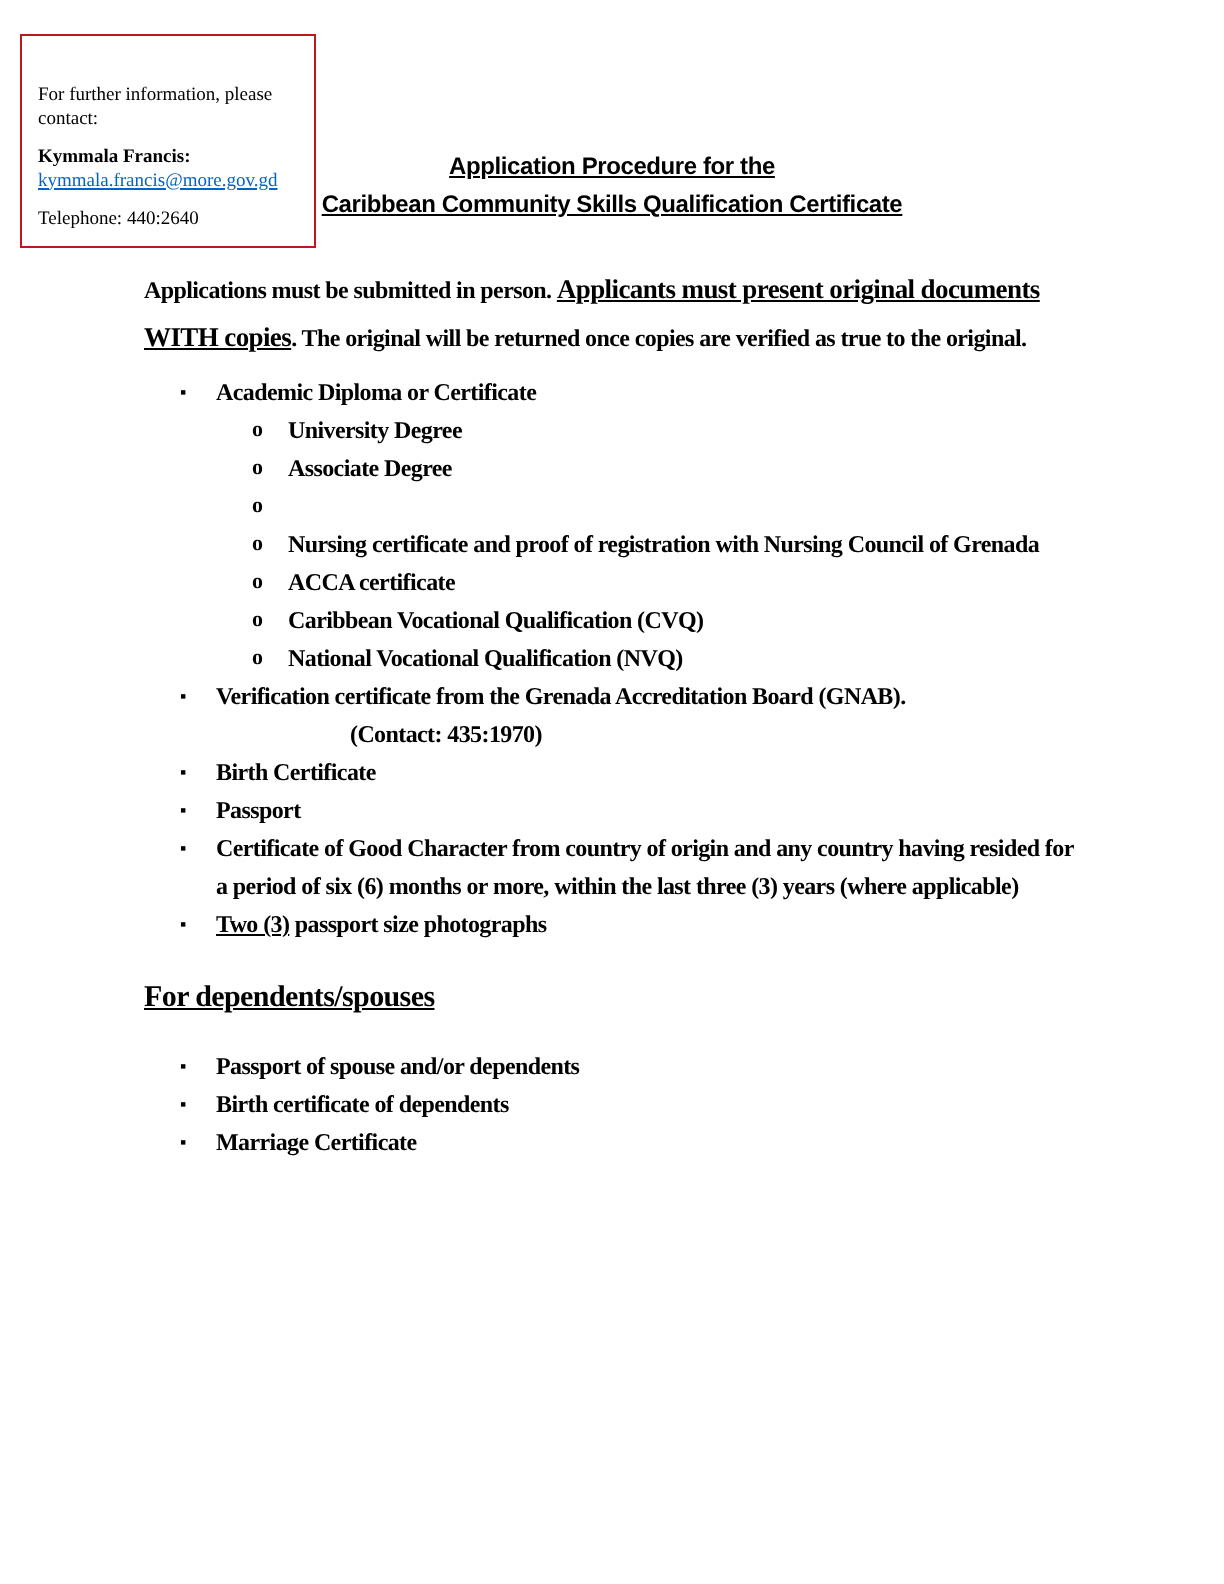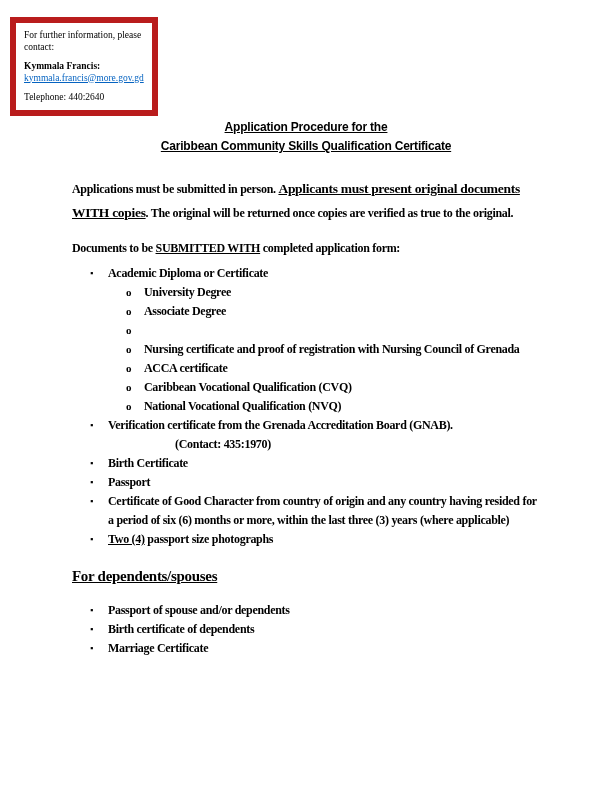--- a/index.html
+++ b/index.html
@@ -14,41 +14,41 @@
     overflow: hidden;
   }
 
   
   .contact-box {
     position: absolute;
     left: 10px;
     top: 17px;
     width: 148px;
     box-sizing: border-box;
-    border: 6px solid #b91c1c;
-    padding: 7px 8px 6px 8px;
+    border: 1px solid #b91c1c;
+    padding: 25px 8px 6px 8px;
     font-family: "Liberation Serif", serif;
     font-size: 9.5px;
     line-height: 11.5px;
     background: #fff;
   }
   .cb-group { margin-top: 8px; }
   .cb-name { font-weight: bold; }
   .cb-link {
     color: #0563C1;
     text-decoration: underline;
     display: block;
     cursor: pointer;
     word-break: break-all;
   }
   .cb-tel { margin-top: 8px; }
 
   
   .title {
-    padding-top: 118px;
+    padding-top: 74px;
     text-align: center;
     font-weight: bold;
     font-size: 12px;
     line-height: 19px;
     letter-spacing: -0.2px;
   }
   .title-line { text-decoration: underline; }
 
   
   .bodytext {
@@ -118,21 +118,20 @@
 
   <div class="title">
     <div class="title-line">Application Procedure for the</div>
     <div class="title-line">Caribbean Community Skills Qualification Certificate</div>
   </div>
 
   <div class="bodytext">
 
     <p class="intro"><span>Applications must be submitted in person. </span><span class="big-em">Applicants must present original documents WITH copies</span><span>. The original will be returned once copies are verified as true to the original.</span></p>
 
-    <p class="docs-lead"><span>Documents to be </span><span class="u">SUBMITTED WITH</span><span> completed application form:</span></p>
 
     <div class="list">
 
       <div class="li l1">
         <span class="mk">▪</span>
         <span class="tx">Academic Diploma or Certificate</span>
       </div>
       <div class="li l2">
         <span class="mk">o</span>
         <span class="tx">University Degree</span>
@@ -177,21 +176,21 @@
         <span class="tx">Passport</span>
       </div>
 
       <div class="li l1">
         <span class="mk">▪</span>
         <span class="tx">Certificate of  Good Character from country of origin and any country having resided for a period of six (6) months or more, within the last three (3) years (where applicable)</span>
       </div>
 
       <div class="li l1">
         <span class="mk">▪</span>
-        <span class="tx"><span class="u">Two (4)</span><span> passport size photographs</span></span>
+        <span class="tx"><span class="u">Two (3)</span><span> passport size photographs</span></span>
       </div>
 
     </div>
 
     <h2 class="dep-heading">For dependents/spouses</h2>
 
     <div class="list dep-list">
       <div class="li l1">
         <span class="mk">▪</span>
         <span class="tx">Passport of spouse and/or dependents</span>

